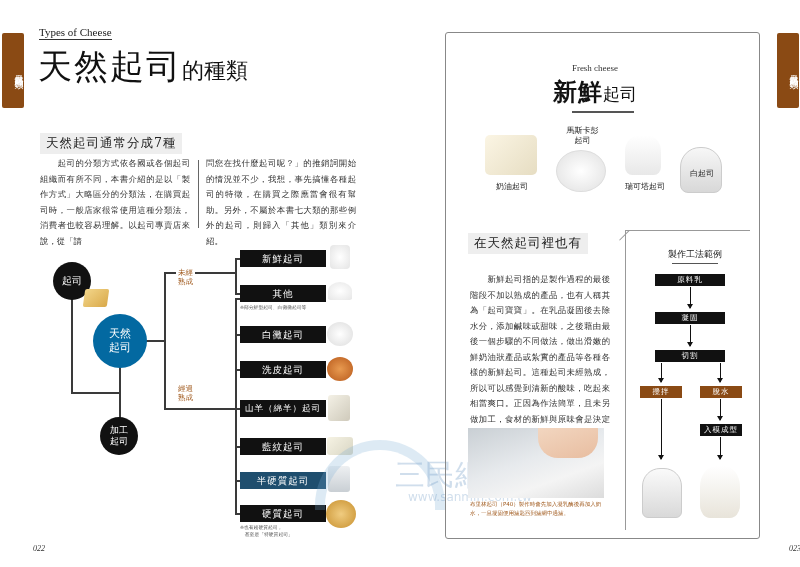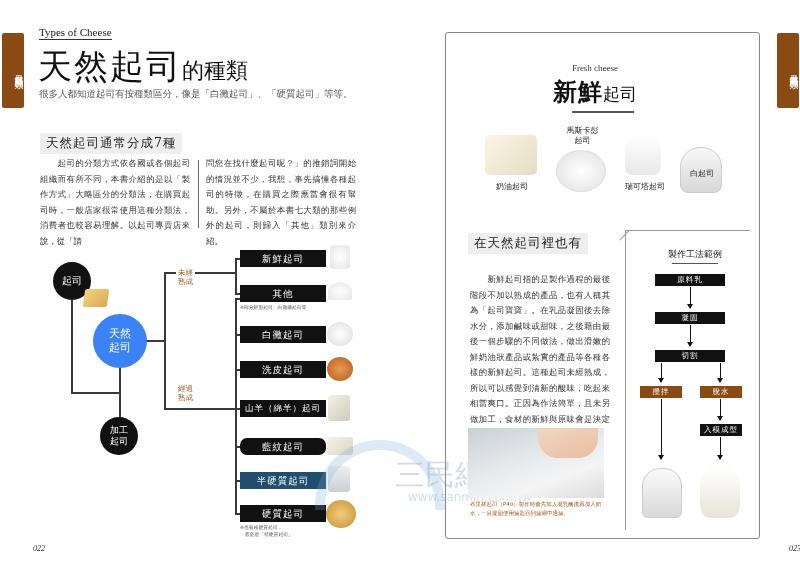--- a/index.html
+++ b/index.html
@@ -19,21 +19,21 @@
   .intro { font-family: "DejaVu Sans", sans-serif; font-size: 9.5px; color: #555; line-height: 15px; }
 
   .section-head { background: #eeeeee; font-family: "DejaVu Serif", serif; font-size: 12.5px; color: #222; padding: 2px 6px; letter-spacing: 1px; }
   .body-text { font-family: "DejaVu Sans", sans-serif; font-size: 8.4px; color: #333; line-height: 15.5px; text-align: justify; }
 
   .line { position: absolute; background: #3a3a3a; }
 
   .circle { position: absolute; border-radius: 50%; display: flex; align-items: center; justify-content: center;
     color: #fff; font-family: "DejaVu Serif", serif; text-align: center; line-height: 14px; }
   .circle.black { background: #111; font-size: 10px; }
-  .circle.brown { background: #3b82f6; font-size: 11px; }
+  .circle.brown { background: #0369a1; font-size: 11px; }
 
   .branch-label { position: absolute; font-family: "DejaVu Sans", sans-serif; font-size: 7.5px; color: #a0591c; line-height: 9px; text-align: center; background: #fff; padding: 0 2px; }
 
   .cat-box { position: absolute; left: 240px; width: 86px; height: 17px; background: #111; color: #fff;
     font-family: "DejaVu Serif", serif; font-size: 9.5px; line-height: 17px; text-align: center; letter-spacing: 1px; }
   .cat-box.blue { background: #1f4e6e; }
   .note { position: absolute; font-family: "DejaVu Sans", sans-serif; font-size: 4.8px; color: #555; line-height: 7px; }
 
   .thumb { position: absolute; border-radius: 50%; }
 
@@ -60,21 +60,20 @@
 </head>
 <body>
 
 <div class="side-tab" style="left:2px;top:33px;height:75px;">天然起司的種類</div>
 
 <div class="abs subtitle-en" style="left:39px;top:26px;text-align:right;">Types of Cheese</div>
 <div class="abs main-title" style="left:38px;top:44px;">
   <span class="big">天然起司</span><span class="small">的種類</span>
 </div>
 <div class="abs intro" style="left:39px;top:86px;width:340px;">
-  <div>很多人都知道起司有按種類區分，像是「白黴起司」、「硬質起司」等等。</div>
 </div>
 
 <div class="abs section-head" style="left:40px;top:133px;">天然起司通常分成7種</div>
 
 <div class="abs body-text" style="left:40px;top:156px;width:150px;">　　起司的分類方式依各國或各個起司組織而有所不同，本書介紹的是以「製作方式」大略區分的分類法，在購買起司時，一般店家很常使用這種分類法，消費者也較容易理解。以起司專賣店來說，從「請</div>
 <div class="abs" style="left:198px;top:160px;width:1px;height:68px;background:#666;"></div>
 <div class="abs body-text" style="left:206px;top:156px;width:150px;">問您在找什麼起司呢？」的推銷詞開始的情況並不少，我想，事先搞懂各種起司的特徵，在購買之際應當會很有幫助。另外，不屬於本書七大類的那些例外的起司，則歸入「其他」類別來介紹。</div>
 
 <div>
   <div class="line" style="left:71px;top:280px;width:1.5px;height:113px;"></div>
@@ -109,21 +108,21 @@
 熟成</div>
   <div class="branch-label" style="left:176px;top:384px;white-space:pre-line;">經過
 熟成</div>
 
   <div class="cat-box" style="top:250px;">新鮮起司</div>
   <div class="cat-box" style="top:285px;">其他</div>
   <div class="note" style="left:240px;top:304px;">※部分鮮型起司、白黴黴起司等</div>
   <div class="cat-box" style="top:326px;">白黴起司</div>
   <div class="cat-box" style="top:361px;">洗皮起司</div>
   <div class="cat-box" style="top:400px;font-size:8.5px;">山羊（綿羊）起司</div>
-  <div class="cat-box" style="top:438px;border-radius:7px;">藍紋起司</div>
+  <div class="cat-box" style="top:438px;">藍紋起司</div>
   <div class="cat-box blue" style="top:472px;">半硬質起司</div>
   <div class="cat-box" style="top:505px;">硬質起司</div>
   <div class="note" style="left:240px;top:524px;white-space:pre-line;">※也有超硬質起司，
 　甚至是「特硬質起司」</div>
 
   <div class="thumb" style="left:330px;top:245px;width:20px;height:24px;background:radial-gradient(#fff,#e4e4e4);border-radius:4px;"></div>
   <div class="thumb" style="left:328px;top:282px;width:24px;height:18px;background:radial-gradient(#fff,#e6e6e6);border-radius:50% 50% 10% 10%;"></div>
   <div class="thumb" style="left:327px;top:322px;width:26px;height:24px;background:radial-gradient(#fff,#dcdcdc);"></div>
   <div class="thumb" style="left:327px;top:357px;width:26px;height:24px;background:radial-gradient(#e89a50,#b85a1c);"></div>
   <div class="thumb" style="left:328px;top:395px;width:22px;height:26px;background:linear-gradient(135deg,#f4f1e6,#cfcabb);border-radius:3px;"></div>

